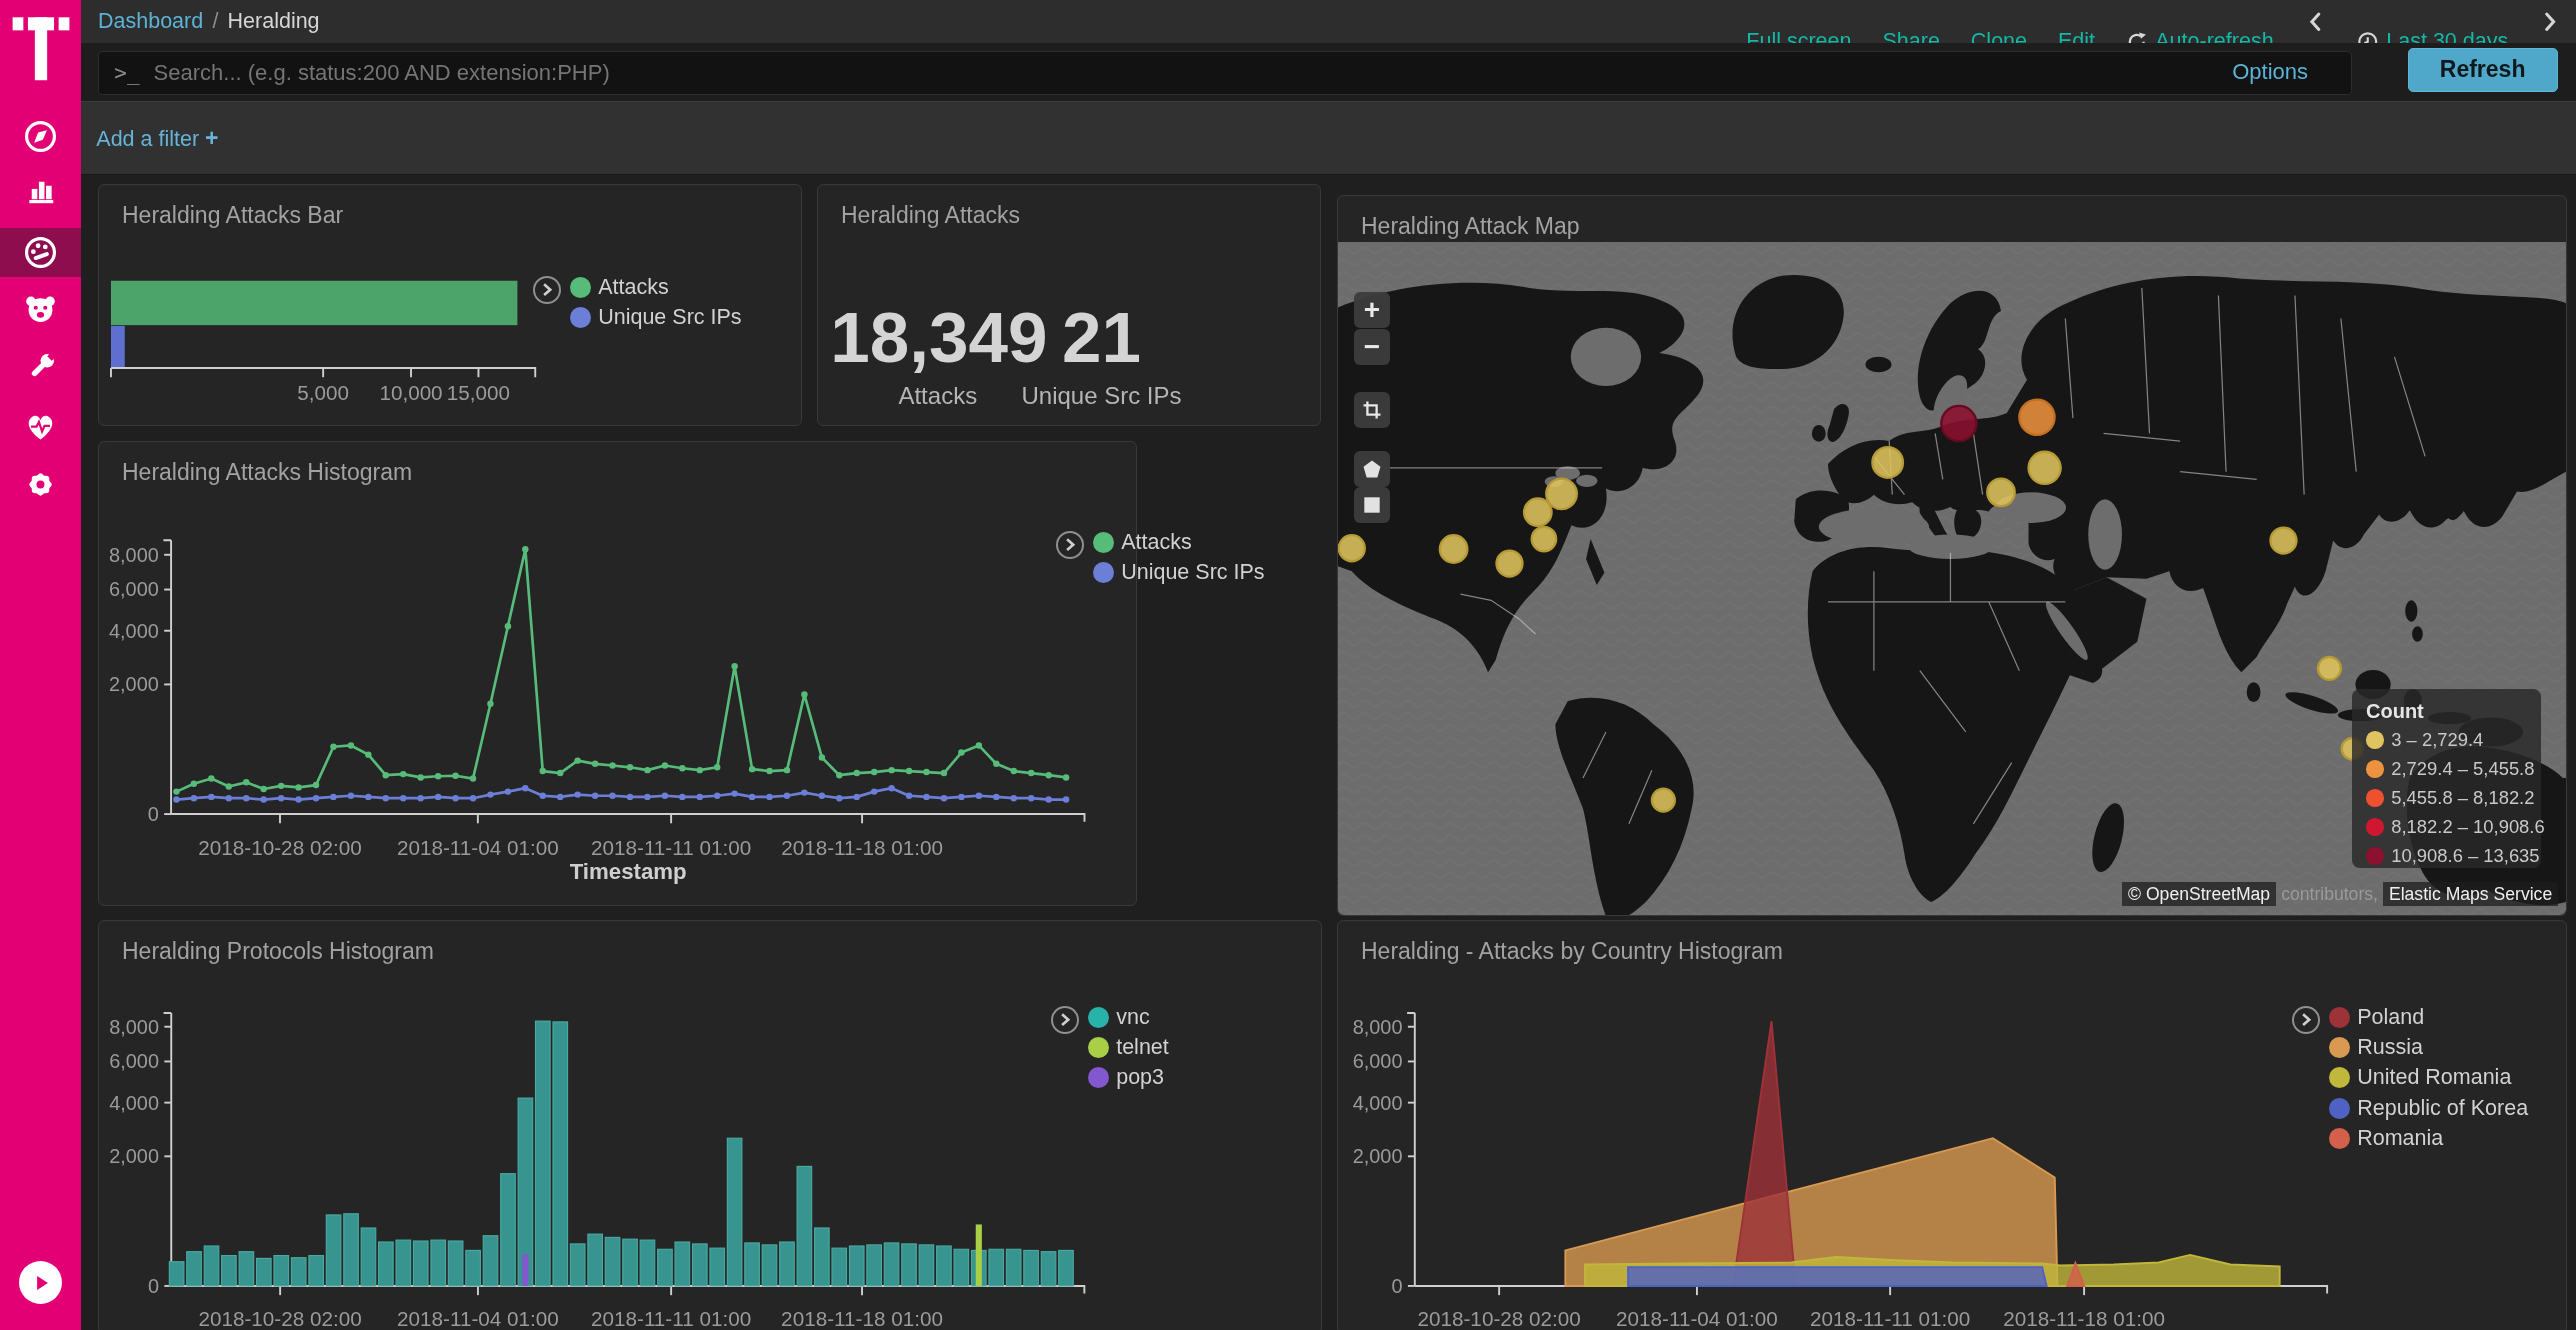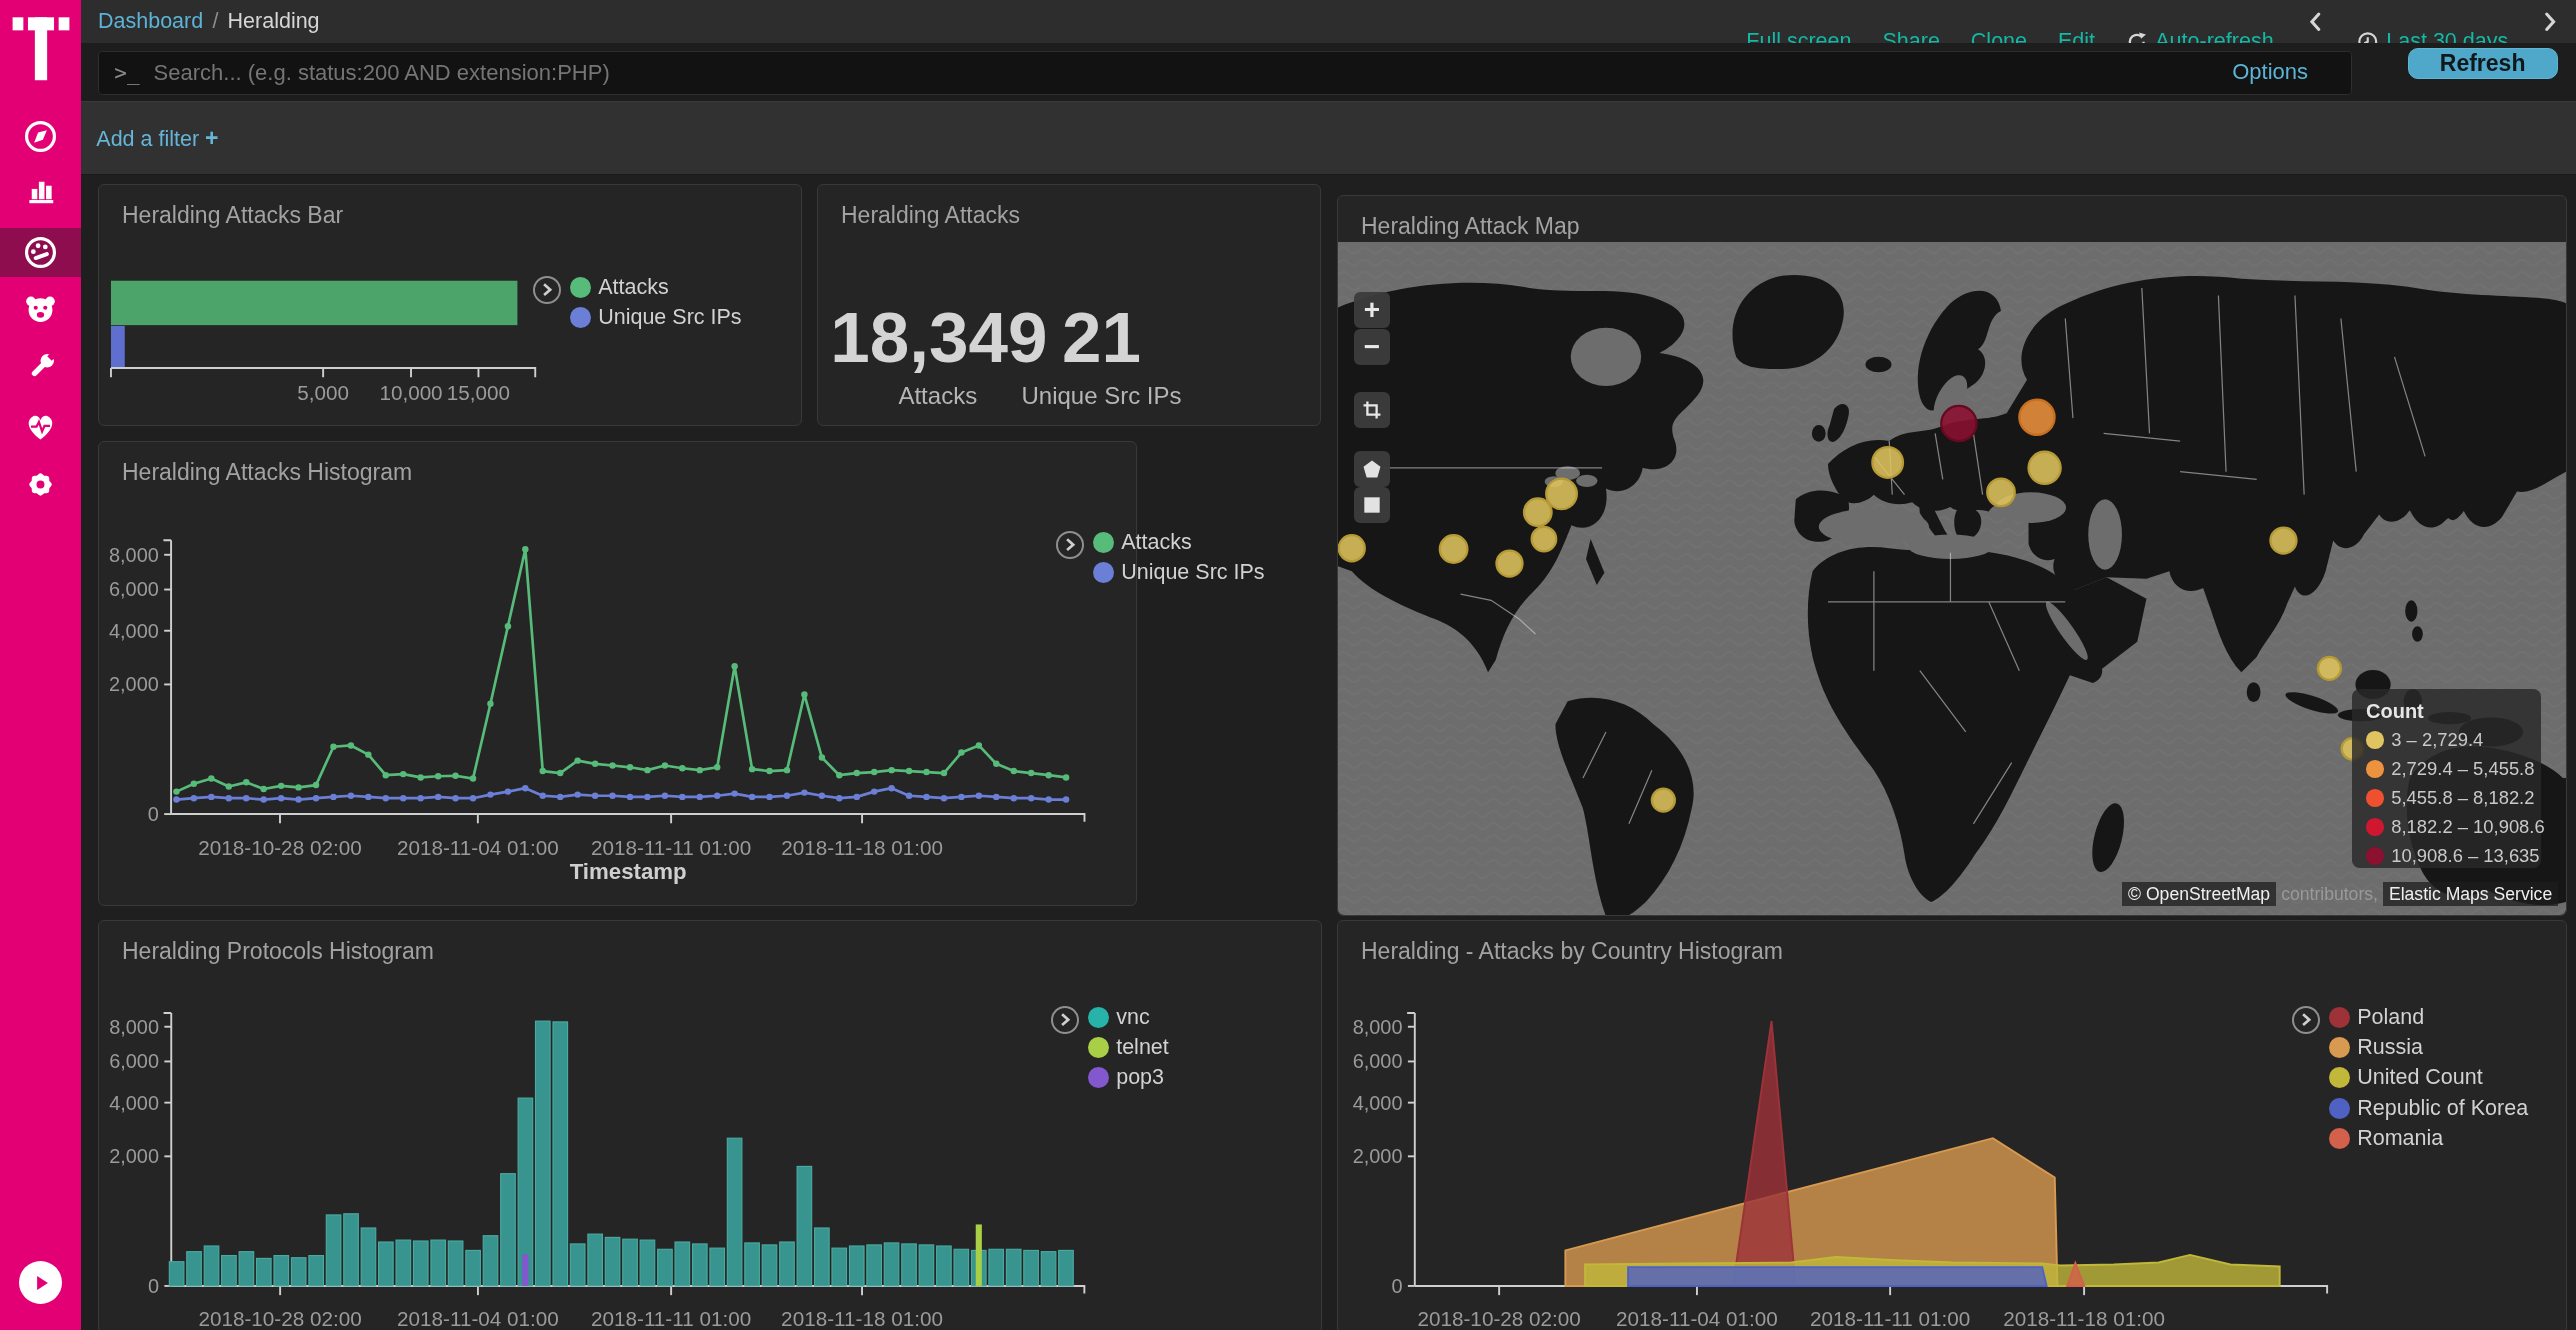--- a/index.html
+++ b/index.html
@@ -24,21 +24,21 @@
   .nav-right { margin-left:auto; display:flex; align-items:center; gap:31px; padding-right:15.3px; }
   .nav-btn { color:#14b8a6; cursor:pointer; display:flex; align-items:center; gap:7.7px; white-space:nowrap;margin-top:40px; }
   .nav-ic { width:21.5px; height:21.5px; }
 
   .querybar { position:absolute; left:0; top:43px; right:0; height:58px; background:#1d1d1d; display:flex; align-items:center; }
   .query-input { position:absolute; left:17px; top:7.7px; width:2254px; height:44px; background:#121212; border:1.5px solid #2e2e2e; border-radius:4.6px; display:flex; align-items:center; color:#757575; }
   .prompt { font-family:"DejaVu Sans Mono", monospace; font-size:21px; color:#8a8a8a; margin:0 14px 0 15.3px; }
   .query-input input { flex:1; background:transparent; border:none; outline:none; font-size:22px; color:#0ea5e9; font-family:"Liberation Sans", sans-serif; }
   .query-input input::placeholder { color:#757575; }
   .options-link { position:absolute; right:268px; top:0; height:58px; display:flex; align-items:center; color:#5cb3d6; font-size:22px; cursor:pointer; }
-  .refresh-btn { position:absolute; right:18.4px; top:4.6px; width:150px; height:31px; background:#4fa8c9; border:1.5px solid #5fb6d4; border-radius:10px; color:#10181c; font-size:23px; font-weight:bold; display:flex; align-items:center; justify-content:center; cursor:pointer; }
+  .refresh-btn { position:absolute; right:18.4px; top:4.6px; width:150px; height:44px; background:#4fa8c9; border:1.5px solid #5fb6d4; border-radius:5px; color:#10181c; font-size:23px; font-weight:bold; display:flex; align-items:center; justify-content:center; cursor:pointer; }
 
   .filterbar { position:absolute; left:0; top:101px; right:0; height:74px; background:#313131; border-top:1.5px solid #3a3a3a; border-bottom:1.5px solid #191919; display:flex; align-items:center; }
   .add-filter { margin-left:15.3px; font-size:21.5px; color:#66b4d8; cursor:pointer; }
   .add-filter b { font-size:23px; }
 
   
   .dash { position:absolute; left:-81px; top:175px; width:2576px; bottom:0;padding-left:24px; }
   .panel { position:absolute; background:#252525; border:1.5px solid #393939; border-radius:6.1px; }
   .panel-title { position:absolute; left:23px; top:17px; font-size:23px; color:#a2a2a2; white-space:nowrap; }
   svg text { font-family:"Liberation Sans", sans-serif; }
@@ -659,21 +659,21 @@
               <span class="legend-row">
       <span class="legend-dot" style="background:#9e3239"></span>
       <span class="legend-label">Poland</span>
               </span>
               <span class="legend-row">
       <span class="legend-dot" style="background:#d89a50"></span>
       <span class="legend-label">Russia</span>
               </span>
               <span class="legend-row">
       <span class="legend-dot" style="background:#c1b73b"></span>
-      <span class="legend-label">United Count</span>
+      <span class="legend-label">United Romania</span>
               </span>
               <span class="legend-row">
       <span class="legend-dot" style="background:#4f62c4"></span>
       <span class="legend-label">Republic of Korea</span>
               </span>
               <span class="legend-row">
       <span class="legend-dot" style="background:#d2604b"></span>
       <span class="legend-label">Romania</span>
               </span>
             </span>

